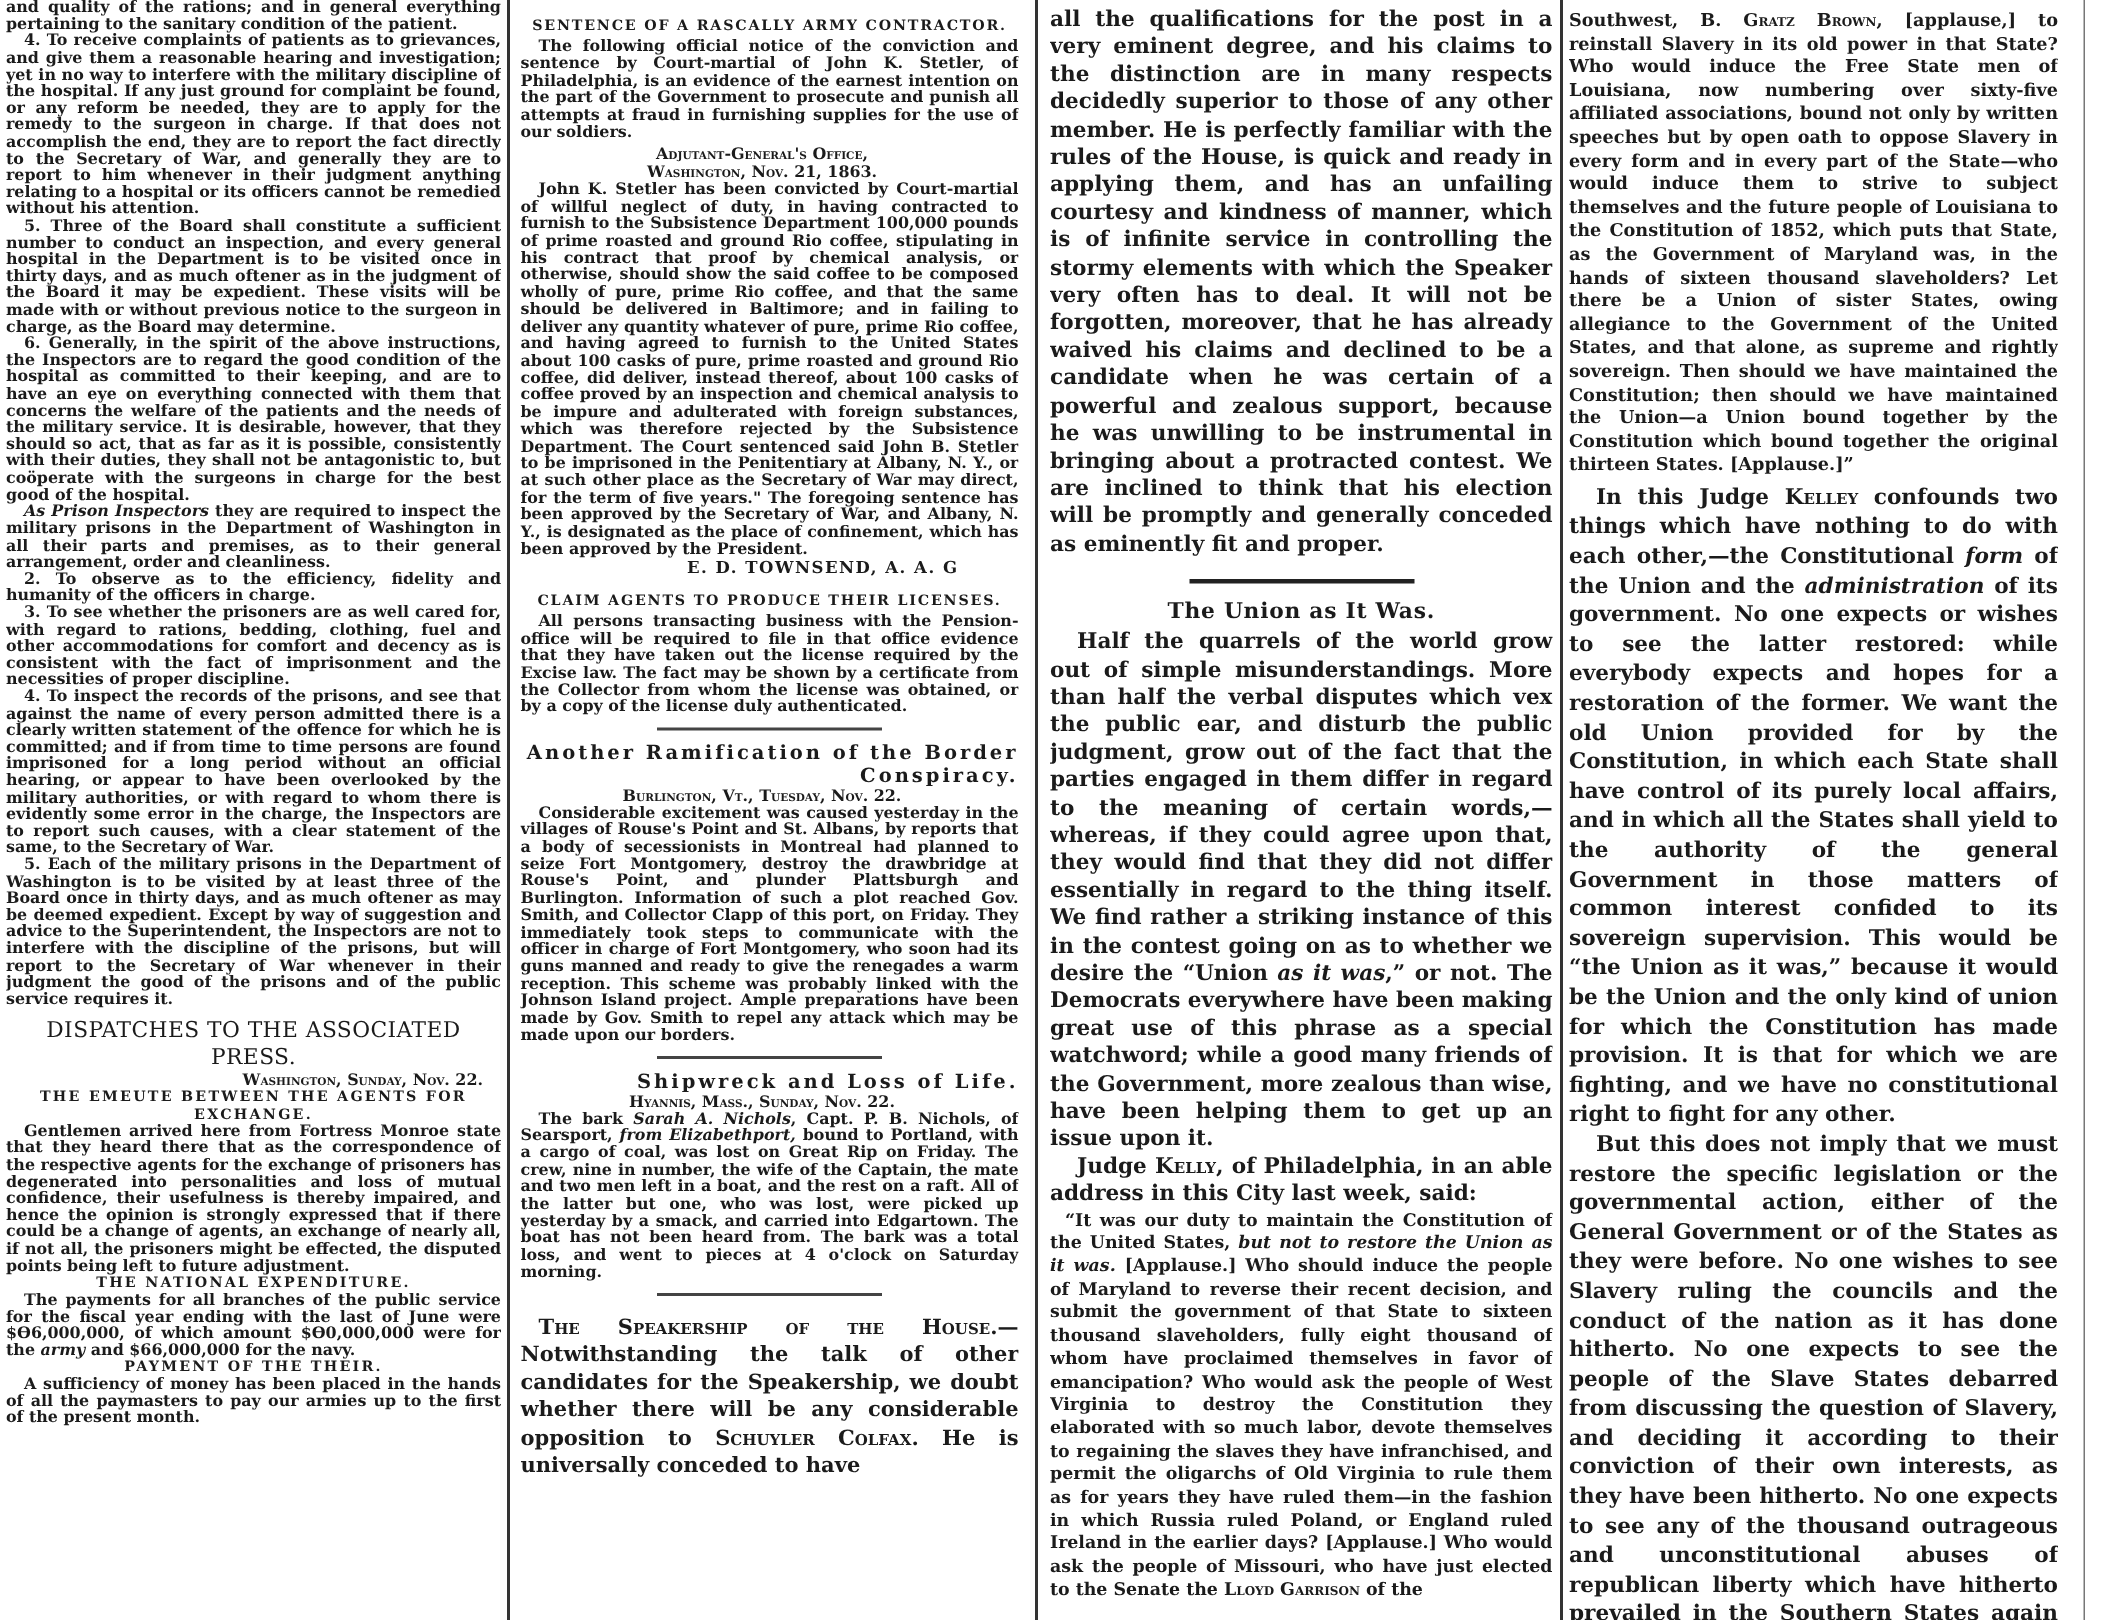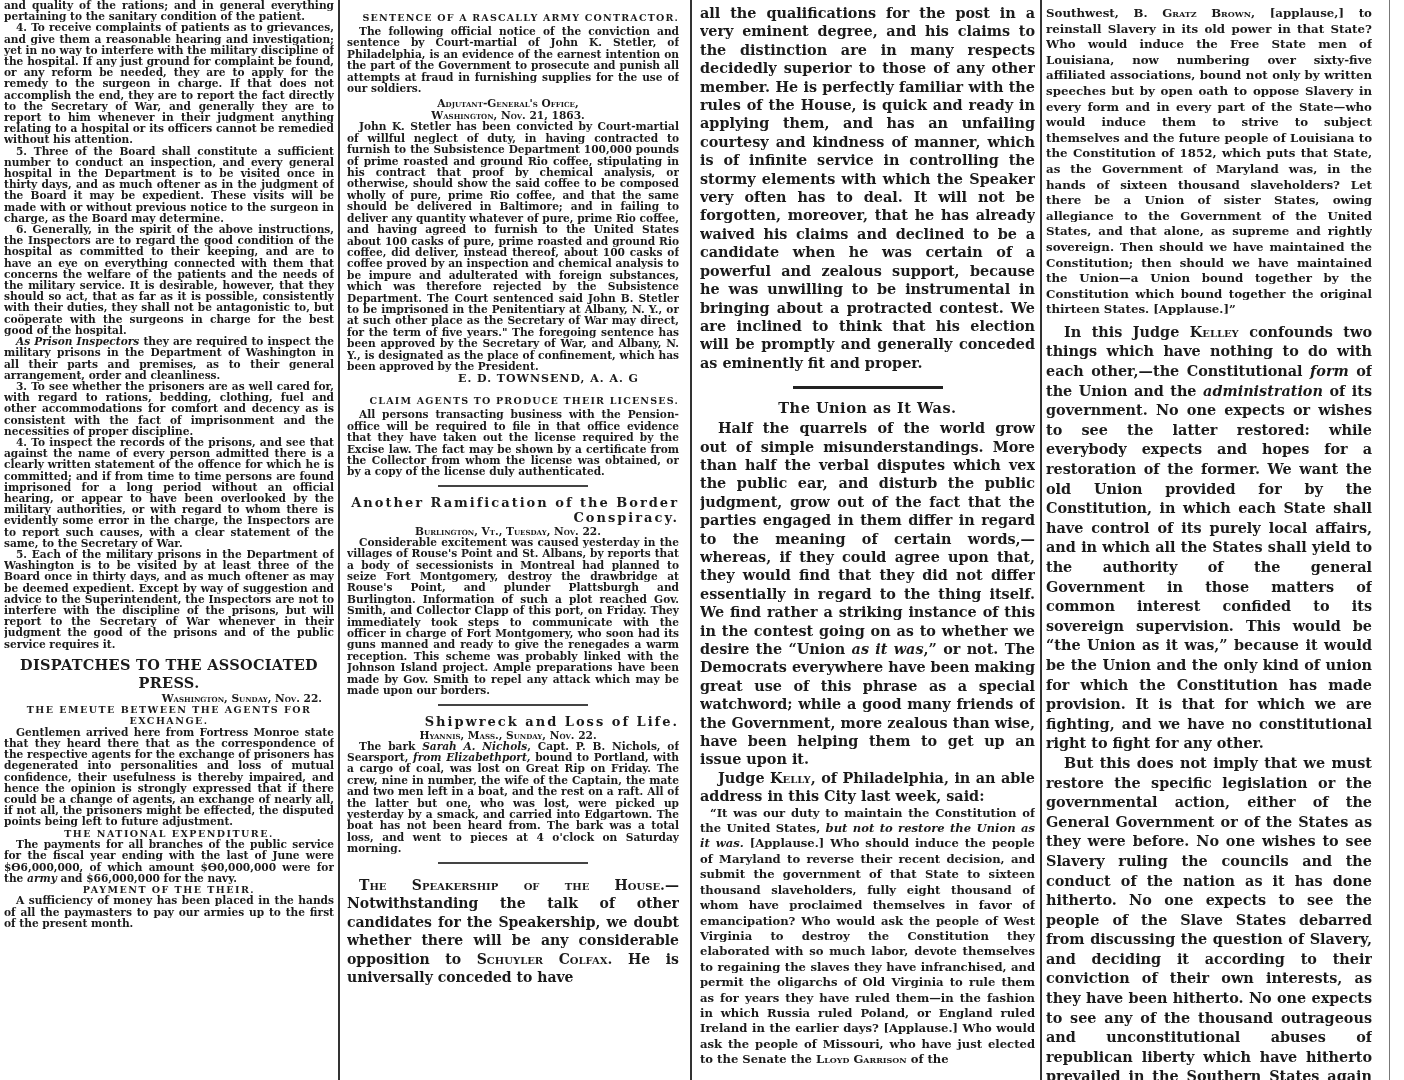--- a/index.html
+++ b/index.html
@@ -10,28 +10,28 @@
     }
     .page { position: absolute; inset: 0; padding-left: 26px; }
     .col { position: absolute; top: 0; overflow: hidden; }
     .col p { margin: 0; text-align: justify; }
     .rule-v { position: absolute; width: 2px; background: #333; }
 
     
     #c1 { left: 4px; width: 330px; }
     #c1 p { font-size: 10.6px; line-height: 11.2px; text-indent: 12px; font-weight: bold; }
     #c1 p.noindent { text-indent: 0; }
-    #c1 .head-large { font-size: 14.5px; line-height: 18px; text-align: center; font-weight: bold; letter-spacing: 0.3px; margin-top: 6px; }
+    #c1 .head-large { font-size: 14.5px; line-height: 18px; text-align: center; font-weight: normal; letter-spacing: 0.3px; margin-top: 6px; }
     #c1 .dateline { font-size: 10.6px; line-height: 12px; text-align: right; padding-right: 12px; font-weight: bold; font-variant: small-caps; }
     #c1 .subhead { font-size: 9.5px; line-height: 11.5px; text-align: center; letter-spacing: 1.5px; font-weight: bold; }
 
     
     #c2 { left: 347px; width: 332px; }
     #c2 p { font-size: 10.6px; line-height: 11.4px; text-indent: 12px; font-weight: bold; }
-    #c2 .subhead { font-size: 9.5px; line-height: 12px; text-align: right; letter-spacing: 1.2px; font-weight: bold; margin: 10px 0 2px 0; }
+    #c2 .subhead { font-size: 9.5px; line-height: 12px; text-align: center; letter-spacing: 1.2px; font-weight: bold; margin: 10px 0 2px 0; }
     #c2 .dateline { font-size: 10.6px; line-height: 12px; text-align: center; padding-right: 10px; font-weight: bold; font-variant: small-caps; }
     #c2 .signature { font-size: 11px; line-height: 13px; text-align: right; padding-right: 40px; font-weight: bold; letter-spacing: 1px; }
     #c2 .head-mid { font-size: 13px; line-height: 15px; text-align: right; font-weight: bold; letter-spacing: 2px; margin-top: 4px; }
     #c2 .short-rule { width: 150px; height: 2px; background: #444; margin: 7px auto 8px auto; }
     #c2 .lead { font-size: 14px; line-height: 18.5px; margin-top: 12px; }
     #c2 .lead .sc { font-variant: small-caps; }
 
     
     #c3 { left: 700px; width: 335px; }
     #c3 p { font-size: 14.4px; line-height: 18.4px; text-indent: 18px; font-weight: bold; }
@@ -57,20 +57,21 @@
   <div class="rule-v" style="left:690px; top:0; height:1080px;"></div>
   <div class="rule-v" style="left:1040px; top:0; height:1080px;"></div>
   <div class="rule-v" style="left:1389px; top:0; height:1080px; width:1px; background:#777;"></div>
 
   <div class="col" id="c1">
     <p class="noindent">and quality of the rations; and in general everything pertaining to the sanitary condition of the patient.</p>
     <p>4. To receive complaints of patients as to grievances, and give them a reasonable hearing and investigation; yet in no way to interfere with the military discipline of the hospital. If any just ground for complaint be found, or any reform be needed, they are to apply for the remedy to the surgeon in charge. If that does not accomplish the end, they are to report the fact directly to the Secretary of War, and generally they are to report to him whenever in their judgment anything relating to a hospital or its officers cannot be remedied without his attention.</p>
     <p>5. Three of the Board shall constitute a sufficient number to conduct an inspection, and every general hospital in the Department is to be visited once in thirty days, and as much oftener as in the judgment of the Board it may be expedient. These visits will be made with or without previous notice to the surgeon in charge, as the Board may determine.</p>
     <p>6. Generally, in the spirit of the above instructions, the Inspectors are to regard the good condition of the hospital as committed to their keeping, and are to have an eye on everything connected with them that concerns the welfare of the patients and the needs of the military service. It is desirable, however, that they should so act, that as far as it is possible, consistently with their duties, they shall not be antagonistic to, but coöperate with the surgeons in charge for the best good of the hospital.</p>
     <p><em>As Prison Inspectors</em><span> they are required to inspect the military prisons in the Department of Washington in all their parts and premises, as to their general arrangement, order and cleanliness.</span></p>
+    <p>2. To observe as to the efficiency, fidelity and humanity of the officers in charge.</p>
     <p>3. To see whether the prisoners are as well cared for, with regard to rations, bedding, clothing, fuel and other accommodations for comfort and decency as is consistent with the fact of imprisonment and the necessities of proper discipline.</p>
     <p>4. To inspect the records of the prisons, and see that against the name of every person admitted there is a clearly written statement of the offence for which he is committed; and if from time to time persons are found imprisoned for a long period without an official hearing, or appear to have been overlooked by the military authorities, or with regard to whom there is evidently some error in the charge, the Inspectors are to report such causes, with a clear statement of the same, to the Secretary of War.</p>
     <p>5. Each of the military prisons in the Department of Washington is to be visited by at least three of the Board once in thirty days, and as much oftener as may be deemed expedient. Except by way of suggestion and advice to the Superintendent, the Inspectors are not to interfere with the discipline of the prisons, but will report to the Secretary of War whenever in their judgment the good of the prisons and of the public service requires it.</p>
     <div class="head-large">DISPATCHES TO THE ASSOCIATED PRESS.</div>
     <div class="dateline">Washington, Sunday, Nov. 22.</div>
     <div class="subhead">THE EMEUTE BETWEEN THE AGENTS FOR EXCHANGE.</div>
     <p>Gentlemen arrived here from Fortress Monroe state that they heard there that as the correspondence of the respective agents for the exchange of prisoners has degenerated into personalities and loss of mutual confidence, their usefulness is thereby impaired, and hence the opinion is strongly expressed that if there could be a change of agents, an exchange of nearly all, if not all, the prisoners might be effected, the disputed points being left to future adjustment.</p>
     <div class="subhead">THE NATIONAL EXPENDITURE.</div>
     <p><span>The payments for all branches of the public service for the fiscal year ending with the last of June were $Ө6,000,000, of which amount $Ө0,000,000 were for the </span><em>army</em><span> and $66,000,000 for the navy.</span></p>
     <div class="subhead">PAYMENT OF THE THEIR.</div>

